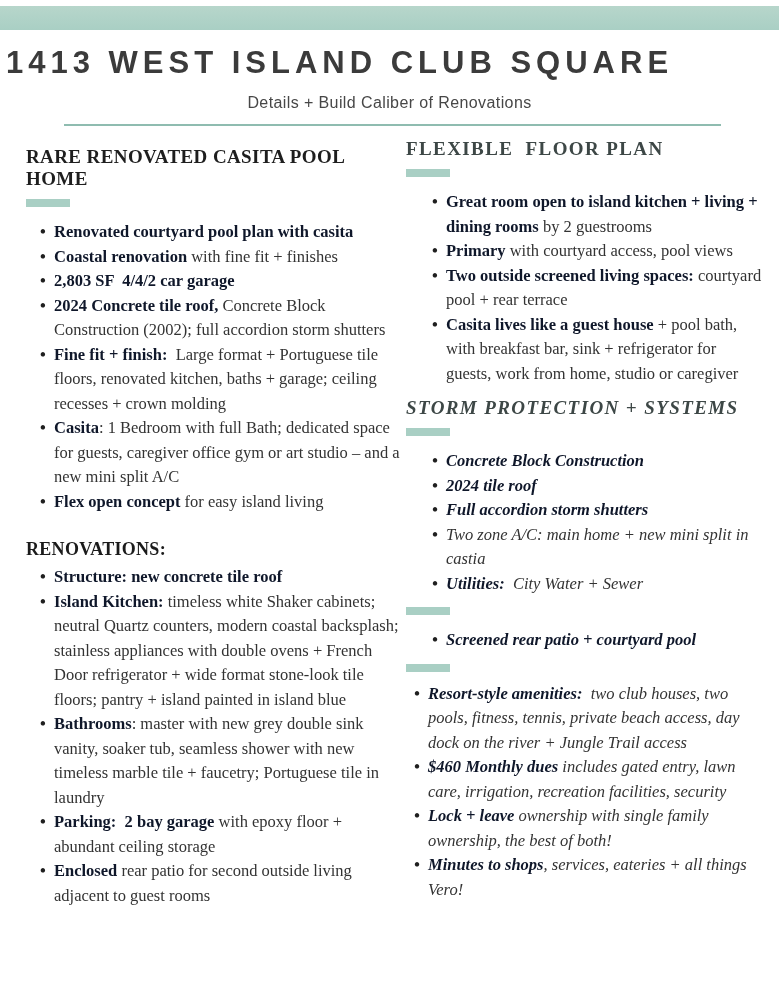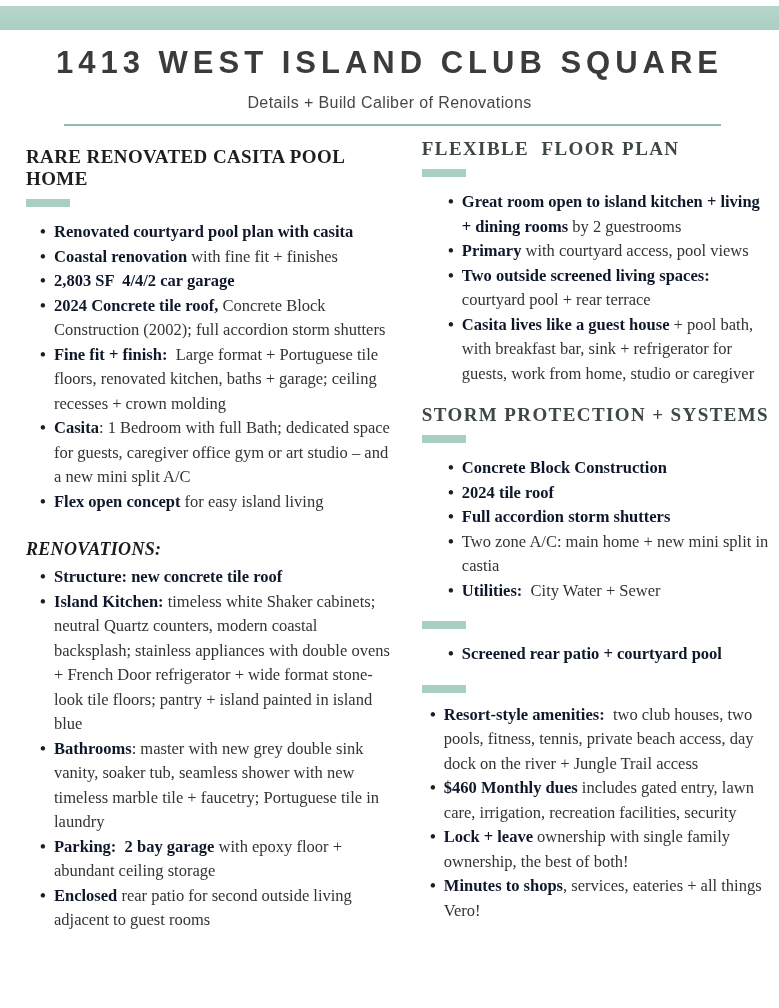--- a/index.html
+++ b/index.html
@@ -10,21 +10,20 @@
     color: var(--body, #333);
     overflow: hidden;
     position: relative;
   }
   .topbar {
     margin-top: 6px; height: 24px;
     background: linear-gradient(180deg, #b7d6cb, var(--accent, #a9cfc4));
   }
   .title {
     margin: 15px 6px 0;
-    text-align: center;
     font-family: "Liberation Sans", sans-serif;
     font-weight: 700;
     font-size: 31px;
     letter-spacing: 5px;
     color: var(--title, #3b3b3b);
     white-space: nowrap;
   }
   .subtitle {
     margin-top: 13px;
     text-align: center;
@@ -34,37 +33,37 @@
     color: #474747;
   }
   .rule {
     height: 2px;
     background: var(--divider, #8fbcb0);
     margin: 12px 58px 0 64px;
   }
   .cols {
     display: flex;
     padding: 20px 7px 0 26px;
-    gap: 30px;
+    gap: 6px;
     align-items: flex-start;
   }
   .col { min-width: 0; }
   .col.left  { width: 374px; }
   .col.right { width: 358px; margin-top: -8px; }
 
   .sec-heading {
     margin: 0;
     font-size: 19px;
     font-weight: 700;
     letter-spacing: 1.4px;
     color: var(--heading, #3d4746);
     white-space: pre-wrap;
   }
   .col.left .sec-heading.major { letter-spacing: 0.4px; color: #1e1e1e; }
-  .sec-heading.minor { font-size: 18px; letter-spacing: 0.3px; color: #1b1b1b; font-style: italic; }
+  .sec-heading.minor { font-size: 18px; letter-spacing: 0.3px; color: #1b1b1b; }
 
   .sec-underline {
     width: 44px; height: 8px;
     background: var(--accent, #a9cfc4);
     margin-top: 9px;
   }
 
   .bullets {
     list-style: none;
     margin: 13px 0 0;
@@ -80,21 +79,21 @@
   .dot {
     flex: 0 0 22px;
     text-align: center;
     font-weight: 700;
     color: #1f1f1f;
   }
   .itext { flex: 1; min-width: 0; white-space: pre-wrap; }
   .itext b { color: #0f172a; }
 
   .col.left  .section + .section { margin-top: 25px; }
-  .col.right .section + .section { margin-top: 18px; }
+  .col.right .section + .section { margin-top: 11px; font-style: italic; }
 </style>
 </head>
 <body style="--accent: #a9cfc4; --divider: #8fbcb0; --title: #3b3b3b; --heading: #3d4746; --body: #333333;">
 
 <div class="topbar"></div>
 
 <header>
   <h1 class="title">1413 WEST ISLAND CLUB SQUARE</h1>
   <div class="subtitle">Details + Build Caliber of Renovations</div>
   <div class="rule"></div>

